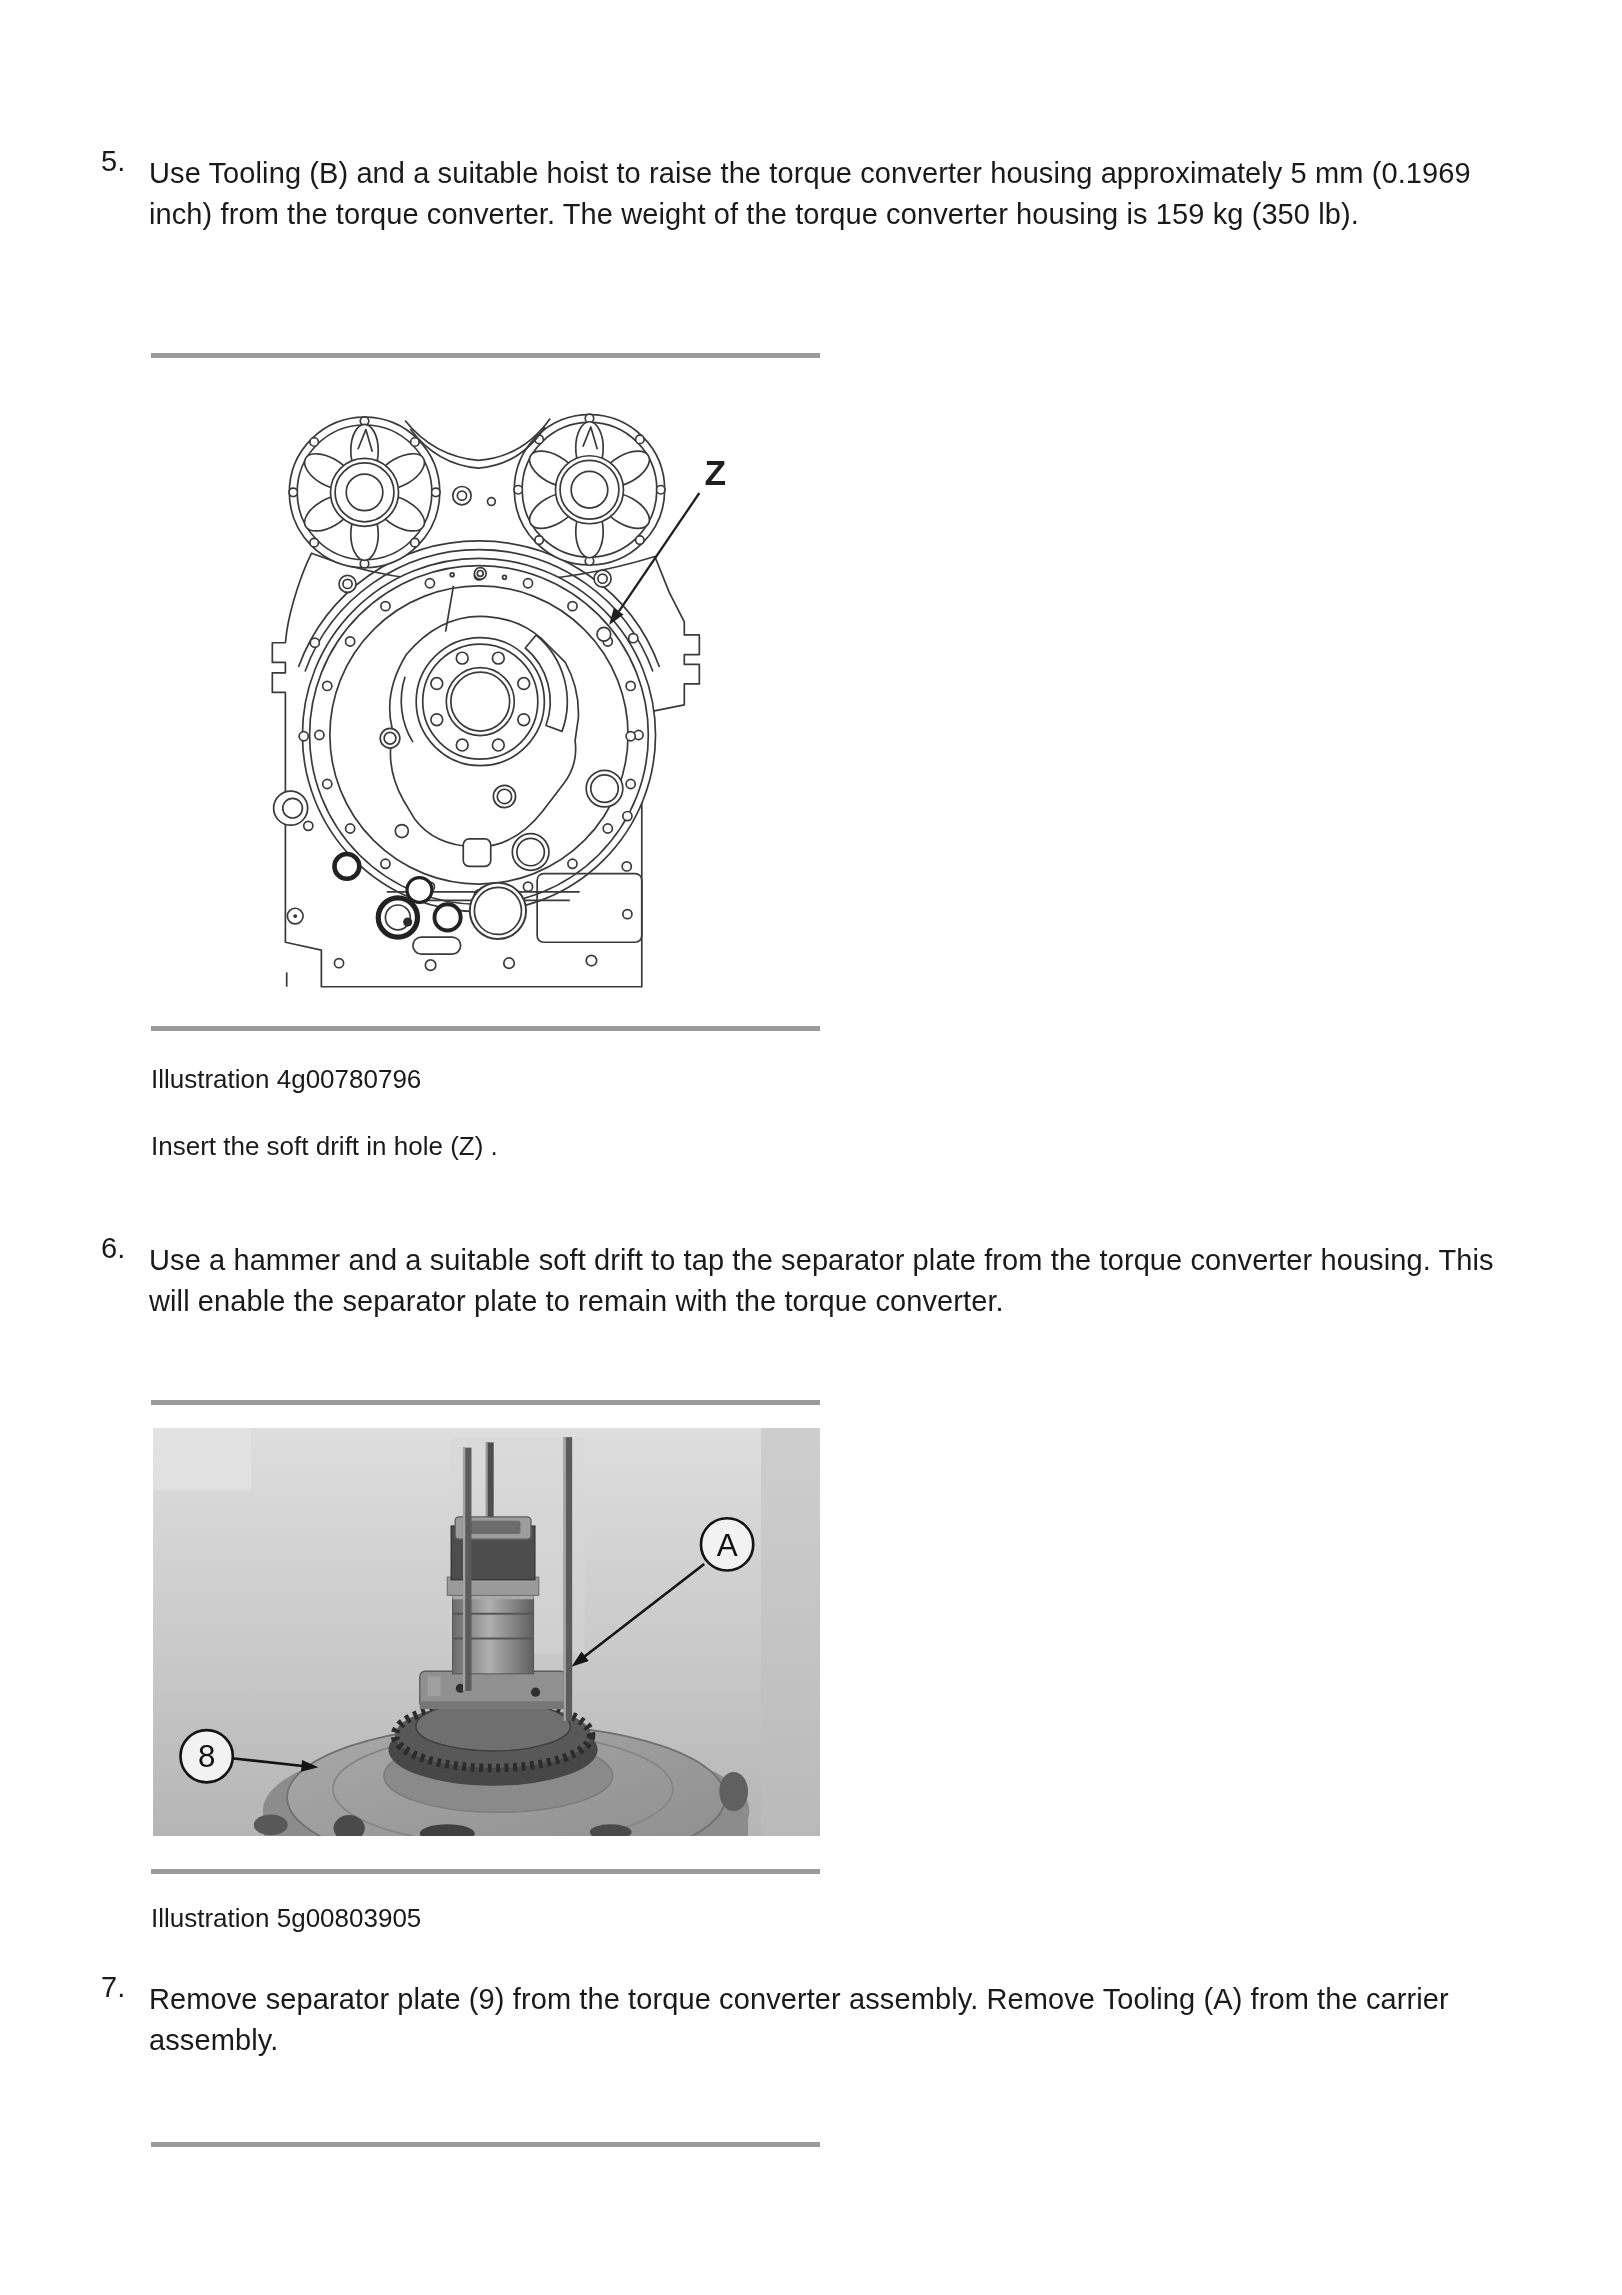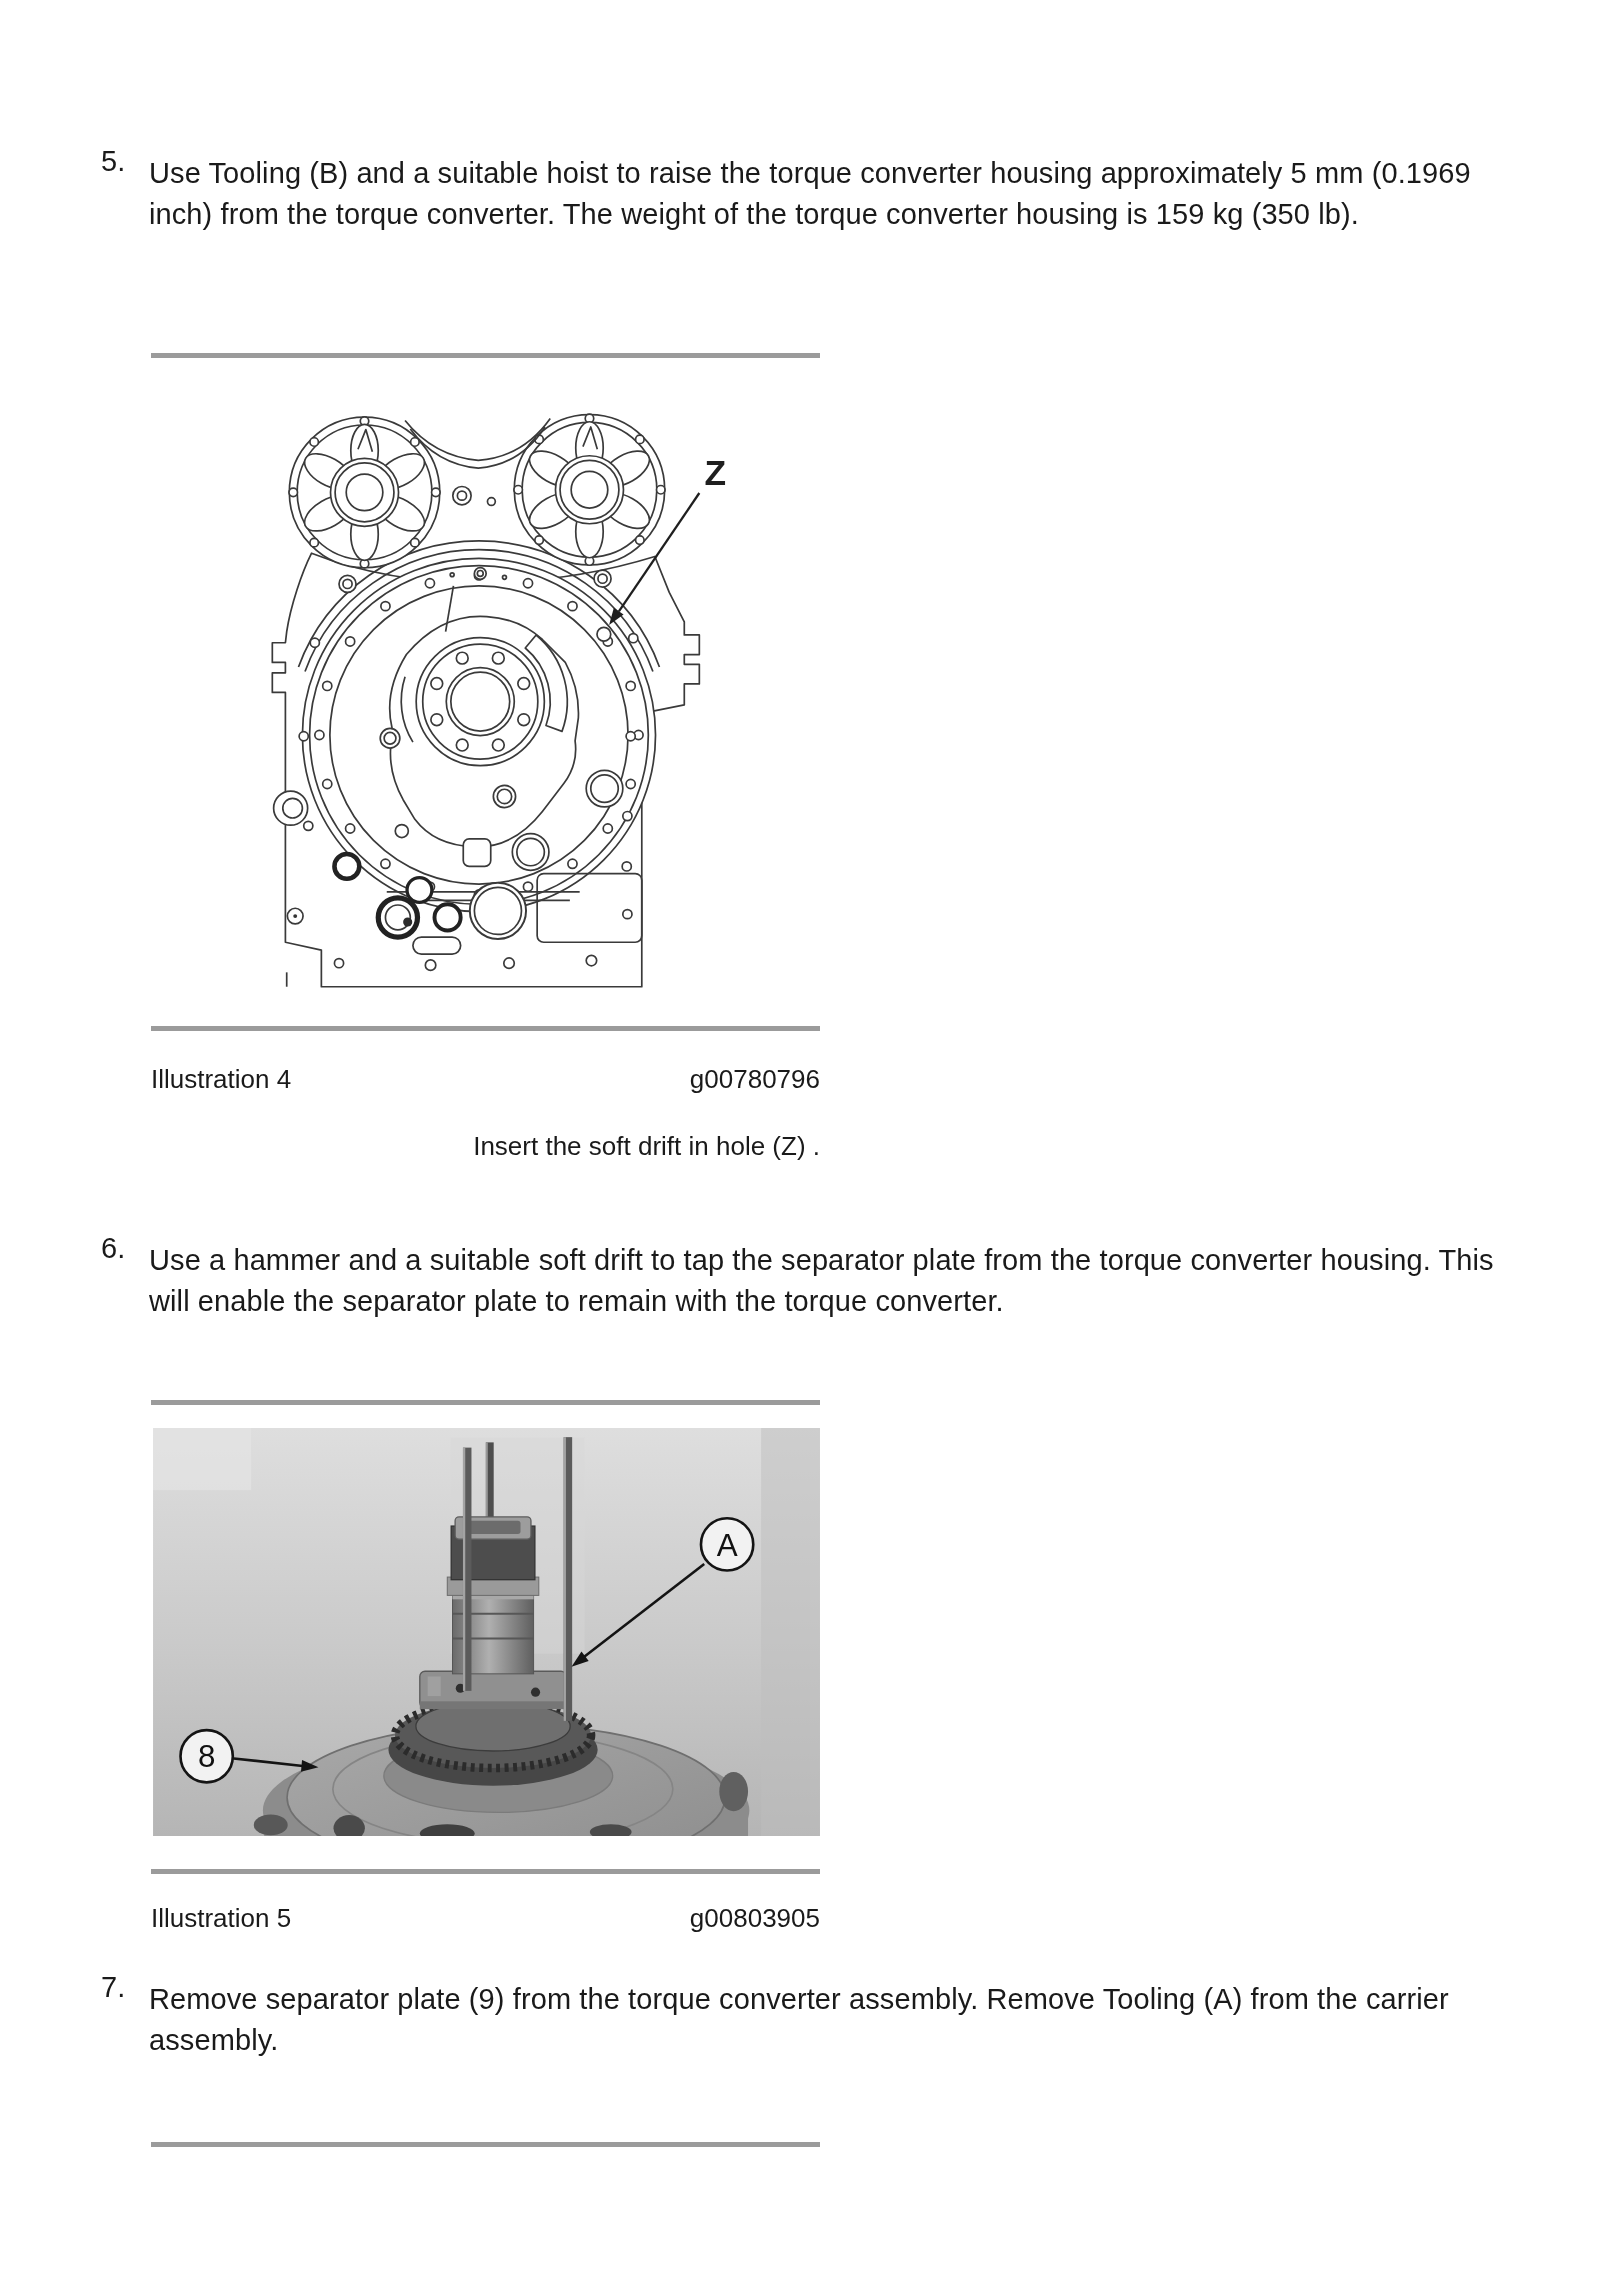--- a/index.html
+++ b/index.html
@@ -4,22 +4,22 @@
 <style>
   html,body{margin:0;padding:0;}
   body{
     width:1623px;height:2295px;position:relative;background:#ffffff;
     font-family:"Liberation Sans", sans-serif;color:#1a1a1a;
   }
   .step{position:absolute;left:101px;display:flex;font-size:29px;line-height:41px;letter-spacing:0.1px;}
   .step .num{flex:0 0 48px;width:48px;}
   .step .txt{width:1381px;margin-top:12px;}
   .bar{position:absolute;left:151px;width:669px;height:4.6px;background:#9b9b9b;}
-  .caprow{position:absolute;left:151px;width:669px;display:flex;justify-content:space-between;font-size:26px;line-height:31px;}
-  .subcap{position:absolute;left:151px;width:669px;font-size:26px;line-height:31px;text-align:right;}
+  .caprow{position:absolute;left:151px;width:669px;display:flex;font-size:26px;line-height:31px;}
+  .subcap{position:absolute;left:151px;width:669px;font-size:26px;line-height:31px;}
   svg{display:block;position:absolute;}
   svg text{font-family:"Liberation Sans", sans-serif;}
 </style>
 </head>
 <body>
 
 <div>
 
   <div class="step" style="top:141px">
     <span class="num">5.</span>

